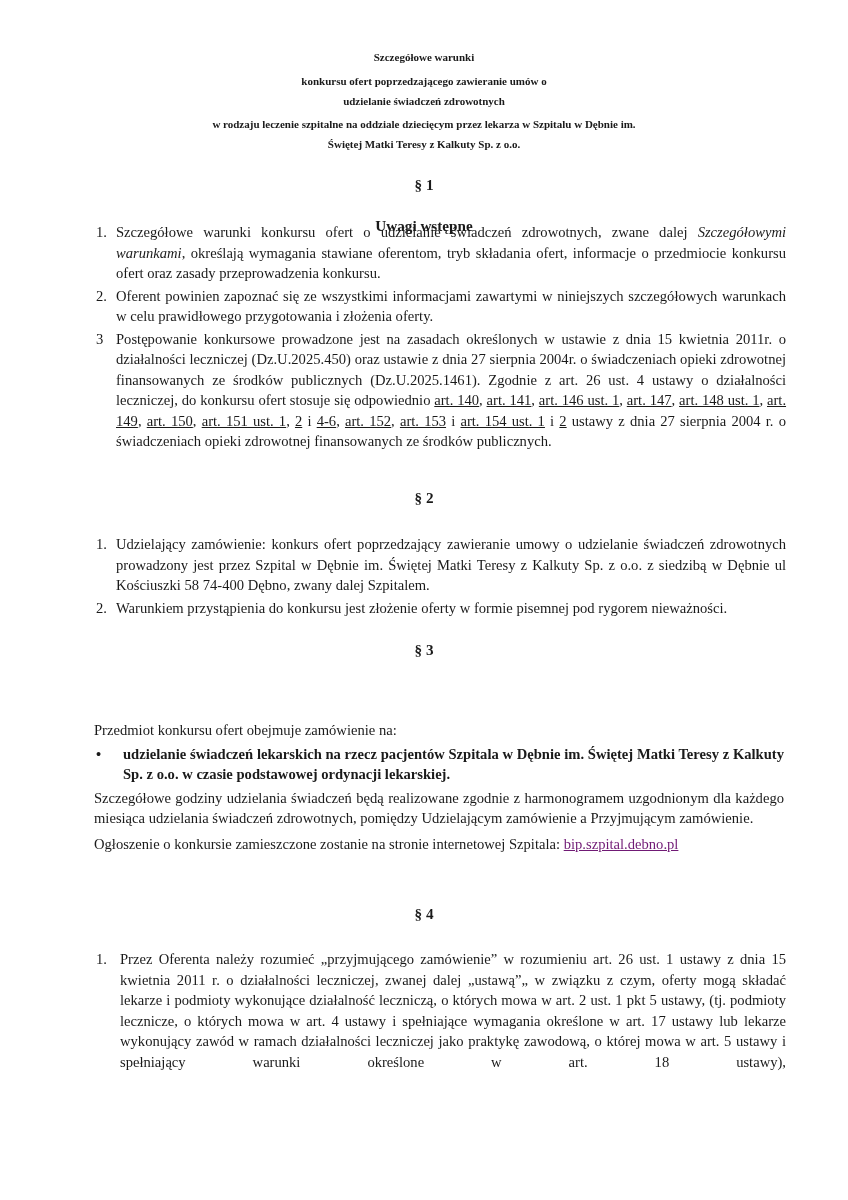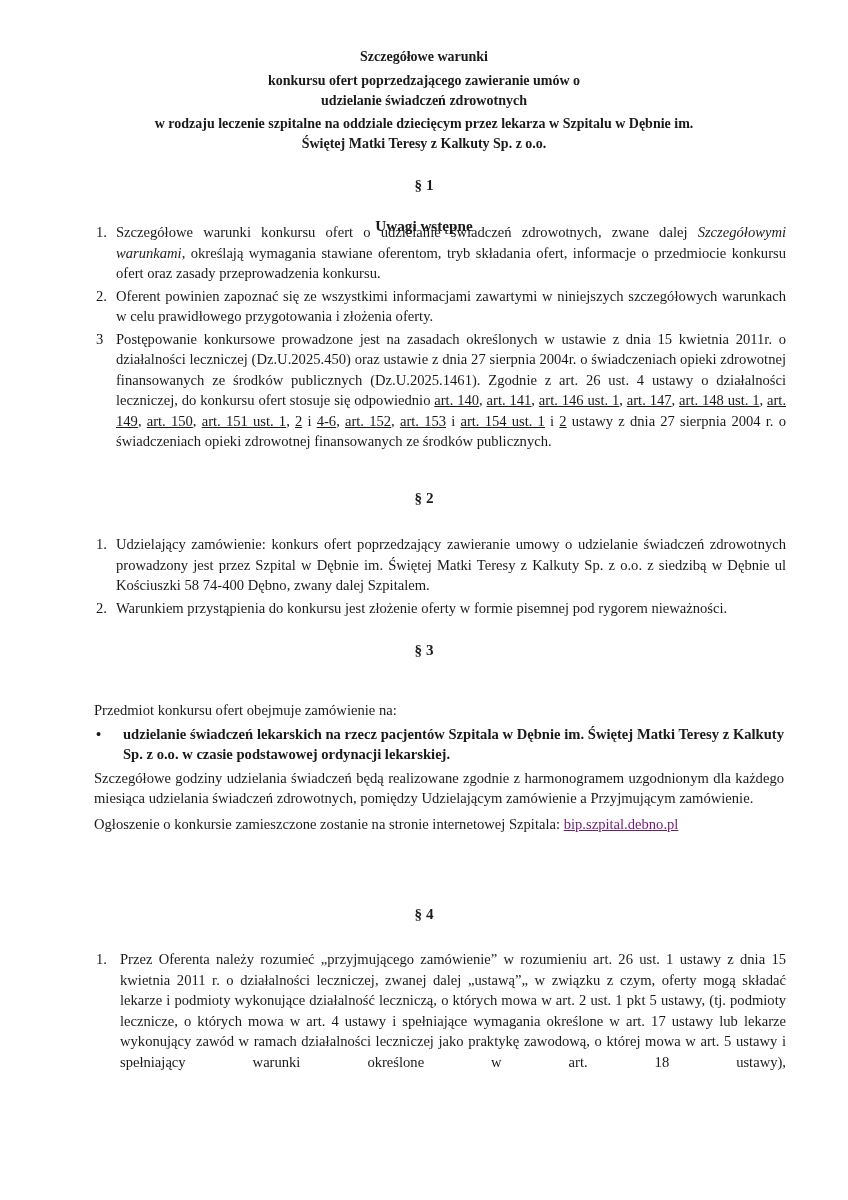--- a/index.html
+++ b/index.html
@@ -2,21 +2,21 @@
 <html><head>
 <meta charset="utf-8">
 <style>
   html, body { margin: 0; padding: 0; background: #ffffff; }
   body {
     width: 848px; height: 1200px; overflow: hidden; position: relative;
     font-family: "Liberation Serif", "DejaVu Serif", serif;
     color: #1a1a1a;
   }
   .page { position: absolute; left: 0; top: 0; width: 848px; height: 1200px; }
-  .title-block { position: absolute; top: 47px; left: 0; width: 848px; text-align: center; font-weight: bold; font-size: 14px; line-height: 20.5px; }
+  .title-block { position: absolute; top: 47px; left: 0; width: 848px; text-align: center; font-weight: bold; font-size: 11px; line-height: 20.5px; }
   .title-block .l1 { margin-bottom: 3px; }
   .title-block .l3 { margin-bottom: 2px; }
   .sec-head { position: absolute; left: 0; width: 848px; text-align: center; font-weight: bold; font-size: 15.2px; }
   .sec-num { line-height: 20px; }
   .sec-title { line-height: 20px; margin-top: 21px; }
   .body-text { position: absolute; left: 96px; width: 690px; font-size: 14.6px; line-height: 20.5px; text-align: justify; }
   .item { position: relative; padding-left: 20px; margin-bottom: 2px; }
   .item .num { position: absolute; left: 0; top: 0; }
   .item .txt { display: block; }
   .para { margin-bottom: 5px; }
@@ -68,21 +68,21 @@
     </div>
     <div class="item">
       <span class="num">2.</span>
       <span class="txt">Warunkiem przystąpienia do konkursu jest złożenie oferty w formie pisemnej pod rygorem nieważności.</span>
     </div>
   </div>
 
   <div class="sec-head" style="top:640px;">
     <div class="sec-num">§ 3</div>
   </div>
-  <div class="body-text" style="top:700px; left:94px;">
+  <div class="body-text" style="top:720px; left:94px;">
     <div class="para" style="margin-bottom:1px;">Przedmiot konkursu ofert obejmuje zamówienie na:</div>
     <div class="bullet-item">
       <span class="bul">•</span>
       <span>udzielanie świadczeń lekarskich na rzecz pacjentów Szpitala w Dębnie im. Świętej Matki Teresy z Kalkuty Sp. z o.o. w czasie podstawowej ordynacji lekarskiej.</span>
     </div>
     <div class="para">Szczegółowe godziny udzielania świadczeń będą realizowane zgodnie z harmonogramem uzgodnionym dla każdego miesiąca udzielania świadczeń zdrowotnych, pomiędzy Udzielającym zamówienie a Przyjmującym zamówienie.</div>
     <div class="para"><span>Ogłoszenie o konkursie zamieszczone zostanie  na stronie internetowej Szpitala: </span><a class="link">bip.szpital.debno.pl</a></div>
   </div>
 
   <div class="sec-head" style="top:904px;">

